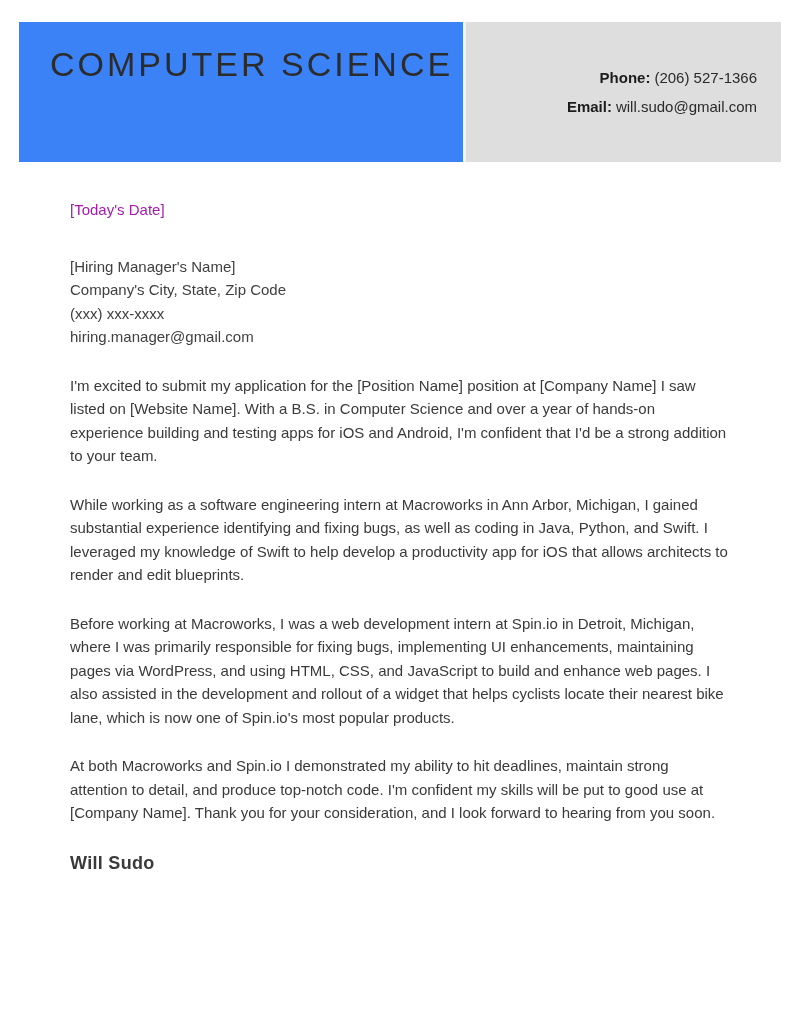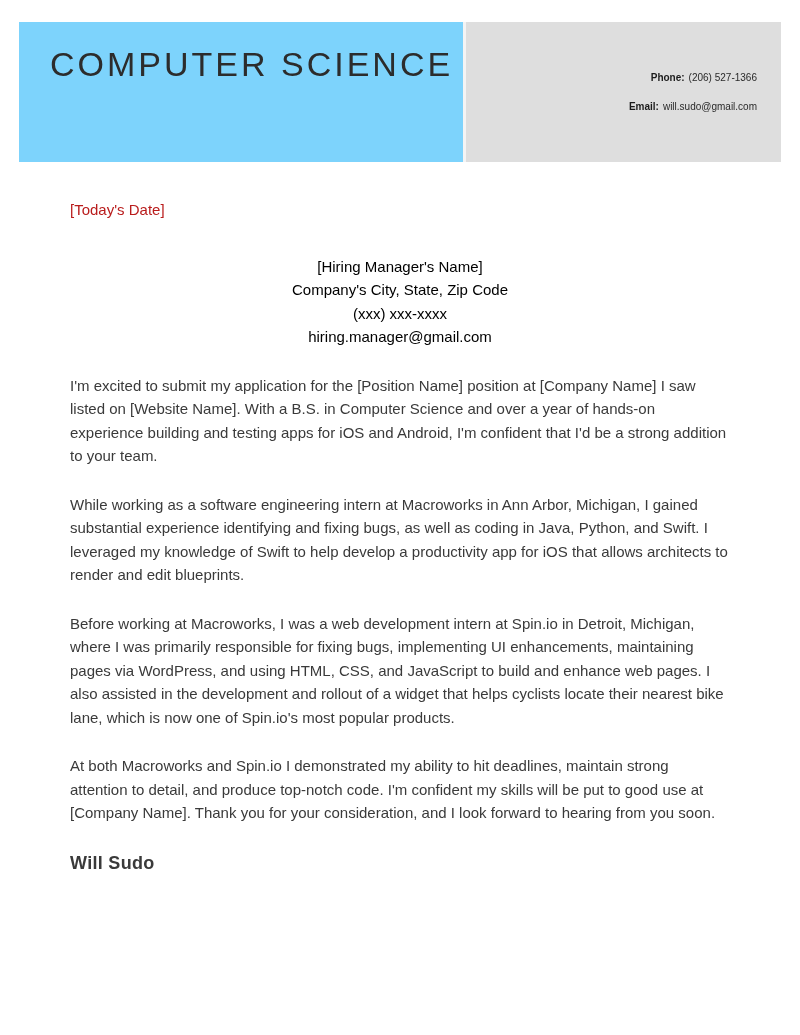--- a/index.html
+++ b/index.html
@@ -14,21 +14,21 @@
   .page { width: 800px; height: 1035px; overflow: hidden; }
 
   
   .header {
     display: flex;
     margin: 22px 19px 0 19px;
     height: 140px;
   }
   .header-left {
     width: 444px;
-    background: #7dd3fc;
+    background: #3b82f6;
     padding: 19px 0 0 31px;
   }
   .header-title {
     margin: 0;
     font-size: 34px;
     line-height: 47px;
     font-weight: 300;
     letter-spacing: 3px;
     color: #2c2c2c;
     white-space: nowrap;
@@ -40,44 +40,43 @@
   .header-right {
     flex: 1;
     background: #dedede;
     display: flex;
     flex-direction: column;
     justify-content: center;
     align-items: flex-end;
     padding-right: 24px;
   }
   .contact-row {
-    font-size: 10px;
+    font-size: 15px;
     line-height: 29.5px;
     color: #2a2a2a;
     text-align: right;
   }
   .contact-label { font-weight: bold; color: #1c1c1c; margin-right: 4px; }
 
   
   .letter {
     padding: 0 70px;
     font-size: 15px;
   }
   .date {
     margin-top: 36px;
     line-height: 23.5px;
-    color: #b91c1c;
+    color: #a21caf;
   }
   .recipient {
     margin-top: 33px;
   }
   .recipient-line {
     line-height: 23.5px;
-    color: #000000;
-    text-align: center;
+    color: #404040;
   }
   .greeting {
     margin-top: 33px;
     line-height: 23.5px;
   }
   .para {
     margin: 25px 0 0 0;
     line-height: 23.5px;
   }
   .closing {

